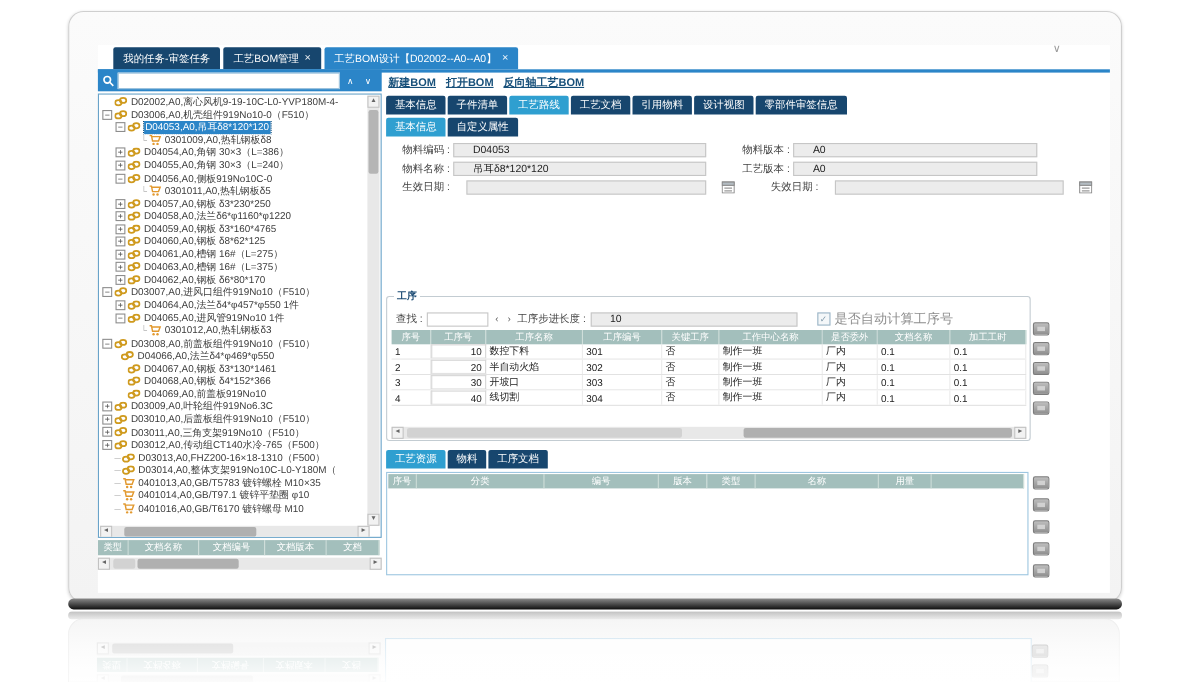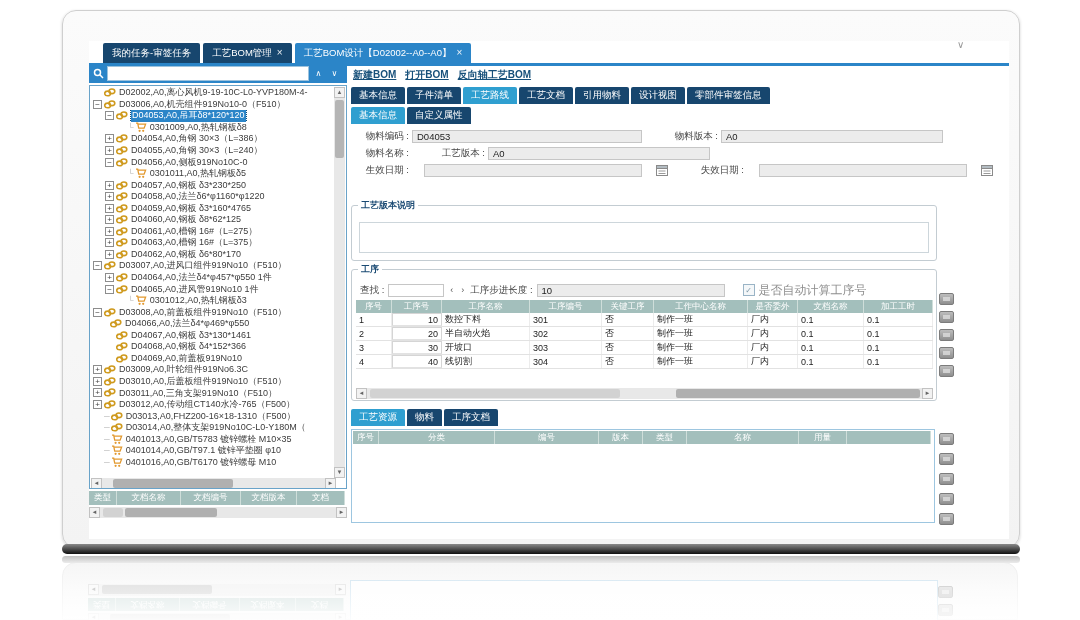--- a/index.html
+++ b/index.html
@@ -69,21 +69,21 @@
   .ptab{background:var(--navy);color:#fff;font-size:9.5px;padding:0 8px;display:flex;align-items:center;
     border-radius:2px 2px 0 0;white-space:nowrap;cursor:pointer;}
   .ptab.on{background:var(--lblue);}
   #mainTabs{left:262px;top:46px;}
   #subTabs{left:262px;top:66px;}
   #resTabs{left:262px;top:368px;}
 
   .frow{position:absolute;height:14px;display:flex;align-items:center;}
   .flabel{font-size:9.5px;color:#444;text-align:right;display:inline-block;white-space:nowrap;}
   .finput{height:13px;background:#ececec;border:1px solid #c6c6c6;font-size:9.5px;color:#222;
-    padding:0 4px;box-sizing:border-box;}
+    padding:0 17px;box-sizing:border-box;}
 
   fieldset.grp{position:absolute;border:1px solid #c3ccd2;border-radius:3px;margin:0;padding:0;background:#fff;}
   fieldset.grp legend{font-size:9px;color:#1a4a73;font-weight:bold;margin-left:6px;padding:0 3px;}
   .note-area{position:absolute;left:7px;top:10px;right:7px;bottom:7px;background:#fff;border:1px solid #cdd6db;}
 
   .proc-controls{position:absolute;left:8px;top:6px;height:16px;display:flex;align-items:center;gap:4px;font-size:9.5px;color:#444;}
   .navbtn{color:#555;font-size:9px;padding:0 2px;cursor:pointer;}
   .chkbox{width:10px;height:10px;border:1px solid #9ab4c6;background:#f4f7f9;display:inline-flex;
     align-items:center;justify-content:center;font-size:8px;color:#7d97a8;margin-left:14px;}
   .chklabel{color:#8e8e8e;font-size:12px;}
@@ -548,20 +548,21 @@
         </div>
 
       <div class="frow" style="left:262px;top:88px;">
         <span class="flabel" style="width:58px;">物料编码 :</span>
         <input class="finput" style="width: 230px; margin-left: 3px;" value="D04053">
         <span class="flabel" style="width:66px;margin-left:10px;">物料版本 :</span>
         <input class="finput" style="width: 222px; margin-left: 3px;" value="A0">
       </div>
       <div class="frow" style="left:262px;top:105px;">
         <span class="flabel" style="width:58px;">物料名称 :</span>
+        <input class="finput" style="width: 230px; margin-left: 3px;" value="吊耳δ8*120*120">
         <span class="flabel" style="width:66px;margin-left:10px;">工艺版本 :</span>
         <input class="finput" style="width: 222px; margin-left: 3px;" value="A0">
       </div>
       <div class="frow" style="left:262px;top:122px;gap:12px;">
         <span class="flabel" style="width:58px;">生效日期 :</span>
         <input class="finput" style="width: 218px; margin-left: 3px;" value="">
         <svg width="12" height="12" viewBox="0 0 12 12" style="margin-left:2px;">
           <rect x="0.5" y="1.5" width="11" height="10" fill="#fff" stroke="#8a8a8a"></rect>
           <rect x="0.5" y="1.5" width="11" height="3" fill="#b3bcc2" stroke="#8a8a8a"></rect>
           <line x1="2.5" y1="7" x2="9.5" y2="7" stroke="#9a9a9a"></line>
@@ -570,24 +571,20 @@
         <span class="flabel" style="width:56px;margin-left:8px;">失效日期 :</span>
         <input class="finput" style="width: 208px; margin-left: 3px;" value="">
         <svg width="12" height="12" viewBox="0 0 12 12" style="margin-left:2px;">
           <rect x="0.5" y="1.5" width="11" height="10" fill="#fff" stroke="#8a8a8a"></rect>
           <rect x="0.5" y="1.5" width="11" height="3" fill="#b3bcc2" stroke="#8a8a8a"></rect>
           <line x1="2.5" y1="7" x2="9.5" y2="7" stroke="#9a9a9a"></line>
             <line x1="2.5" y1="9.5" x2="9.5" y2="9.5" stroke="#9a9a9a"></line>
         </svg>
       </div>
 
-      <fieldset class="grp" style="left:262px;top:158px;width:584px;height:60px;">
-        <legend>工艺版本说明</legend>
-        <div class="note-area"></div>
-      </fieldset>
 
       <fieldset class="grp" style="left:262px;top:222px;width:584px;height:136px;">
         <legend>工序</legend>
         <div class="proc-controls">
           <span>查找 :</span>
           <input class="finput" style="width: 56px; background: rgb(255, 255, 255);" value="">
           <span class="navbtn">‹</span>
           <span class="navbtn">›</span>
           <span>工序步进长度 :</span>
           <input class="finput" style="width: 188px;" value="10">

